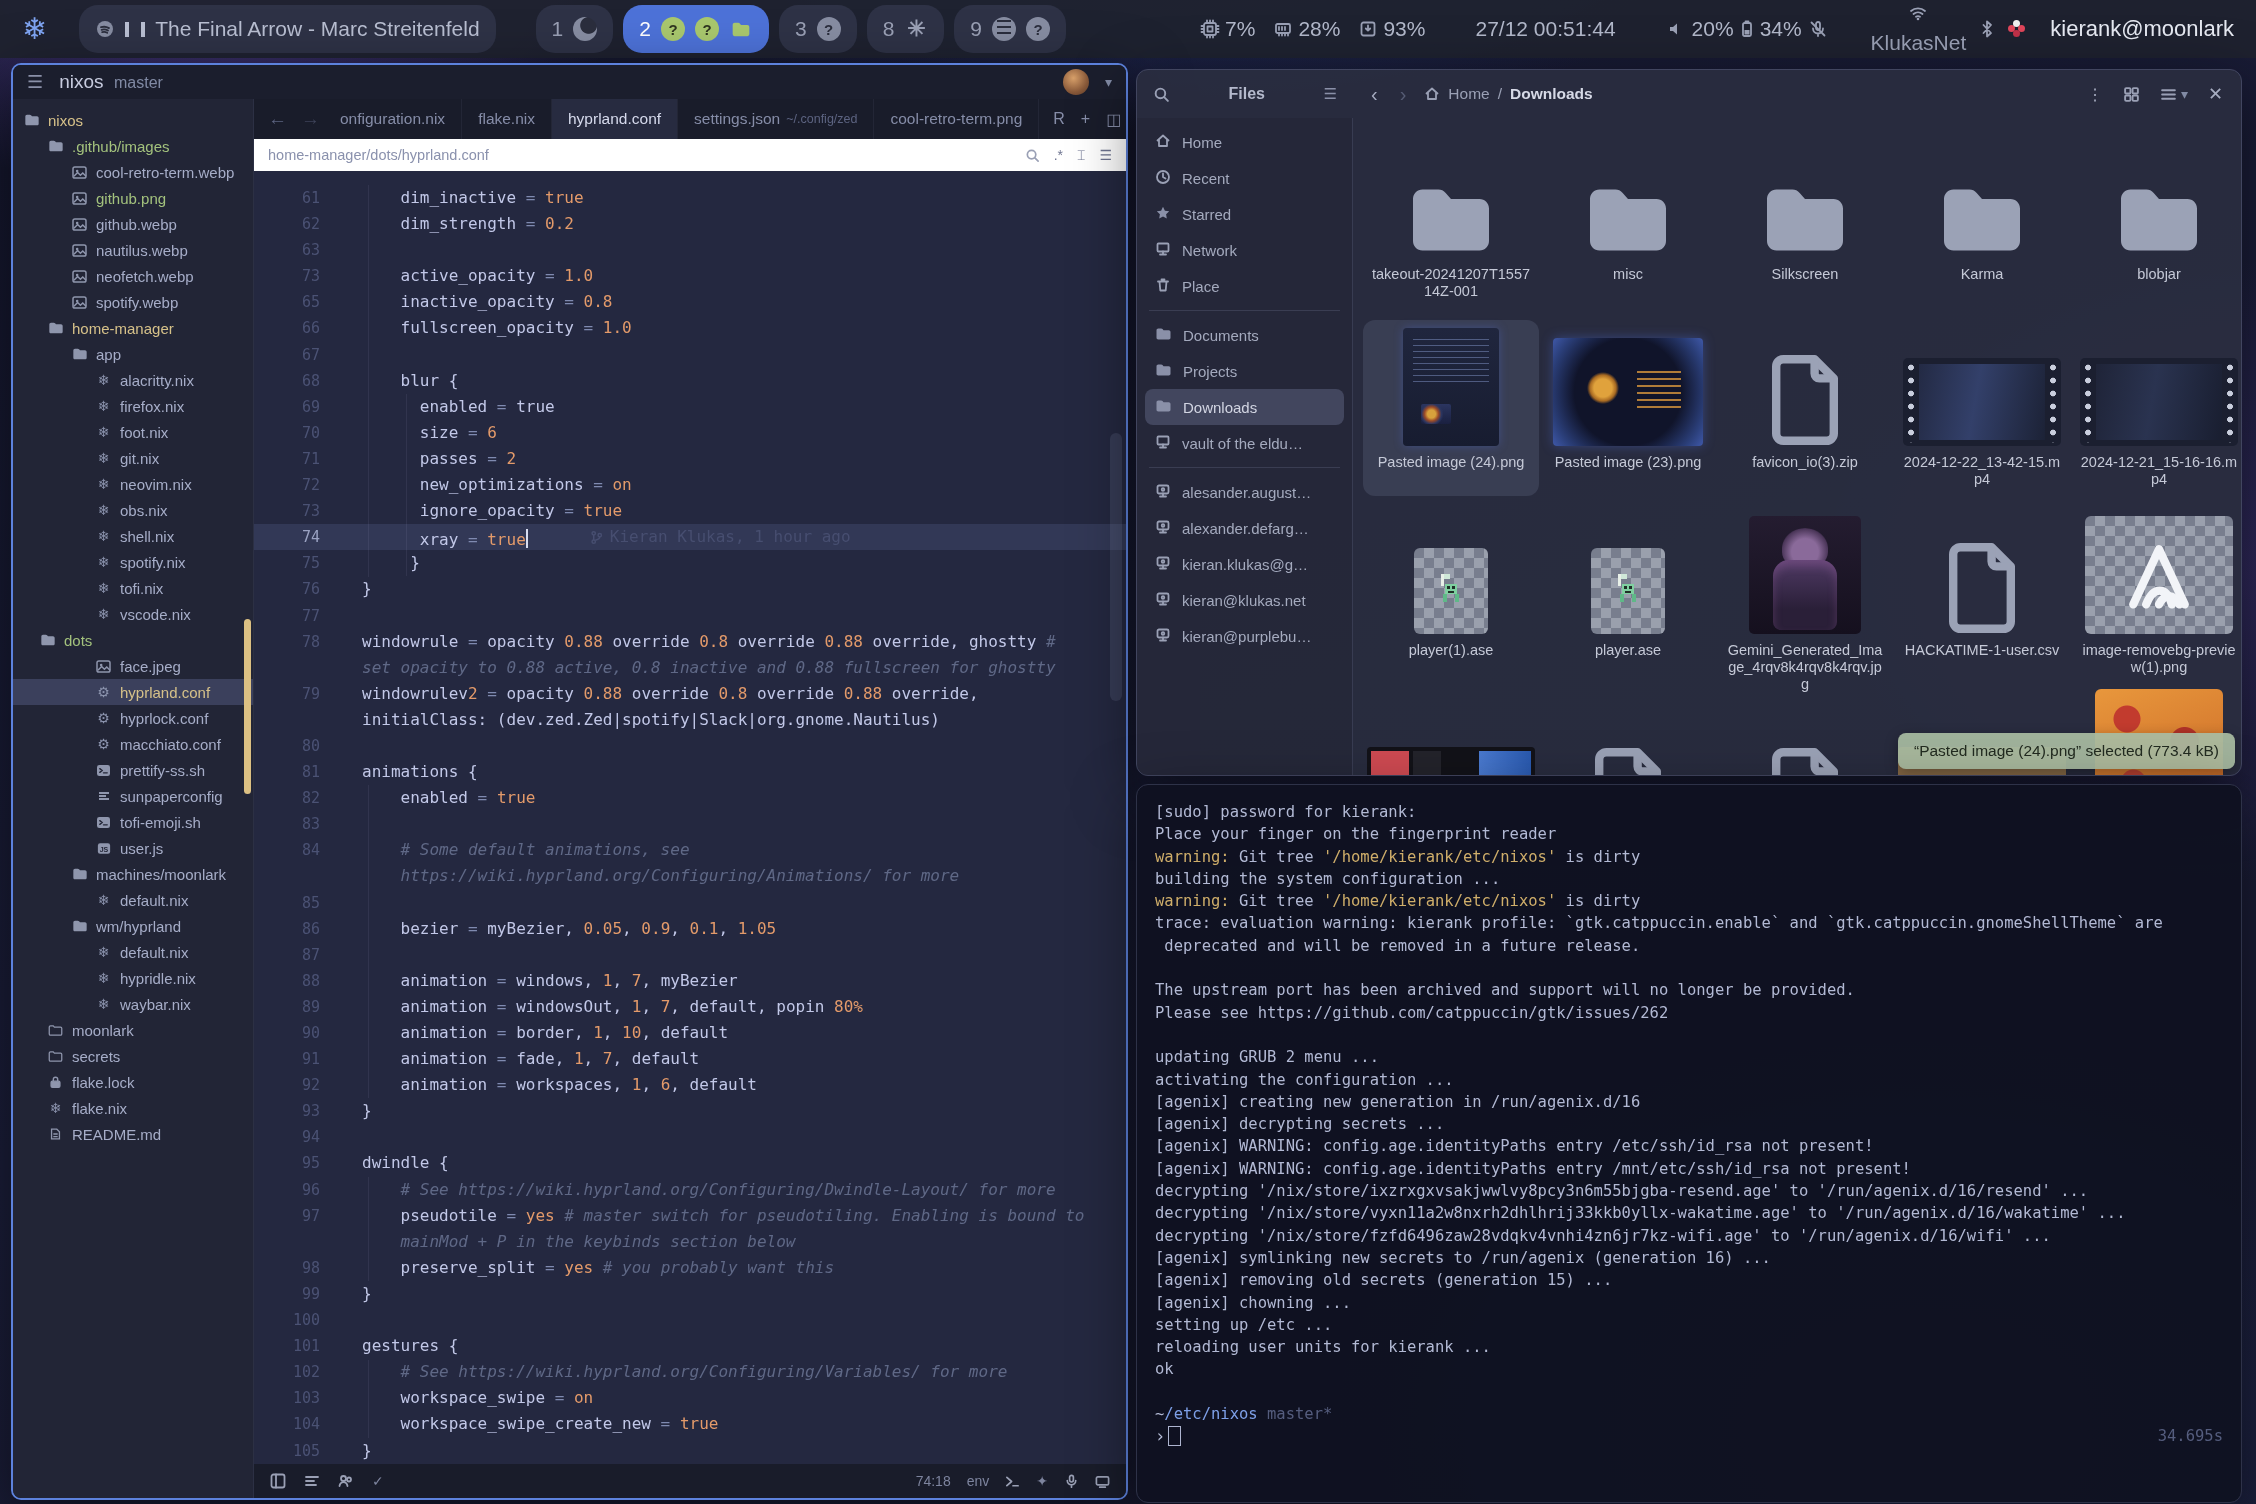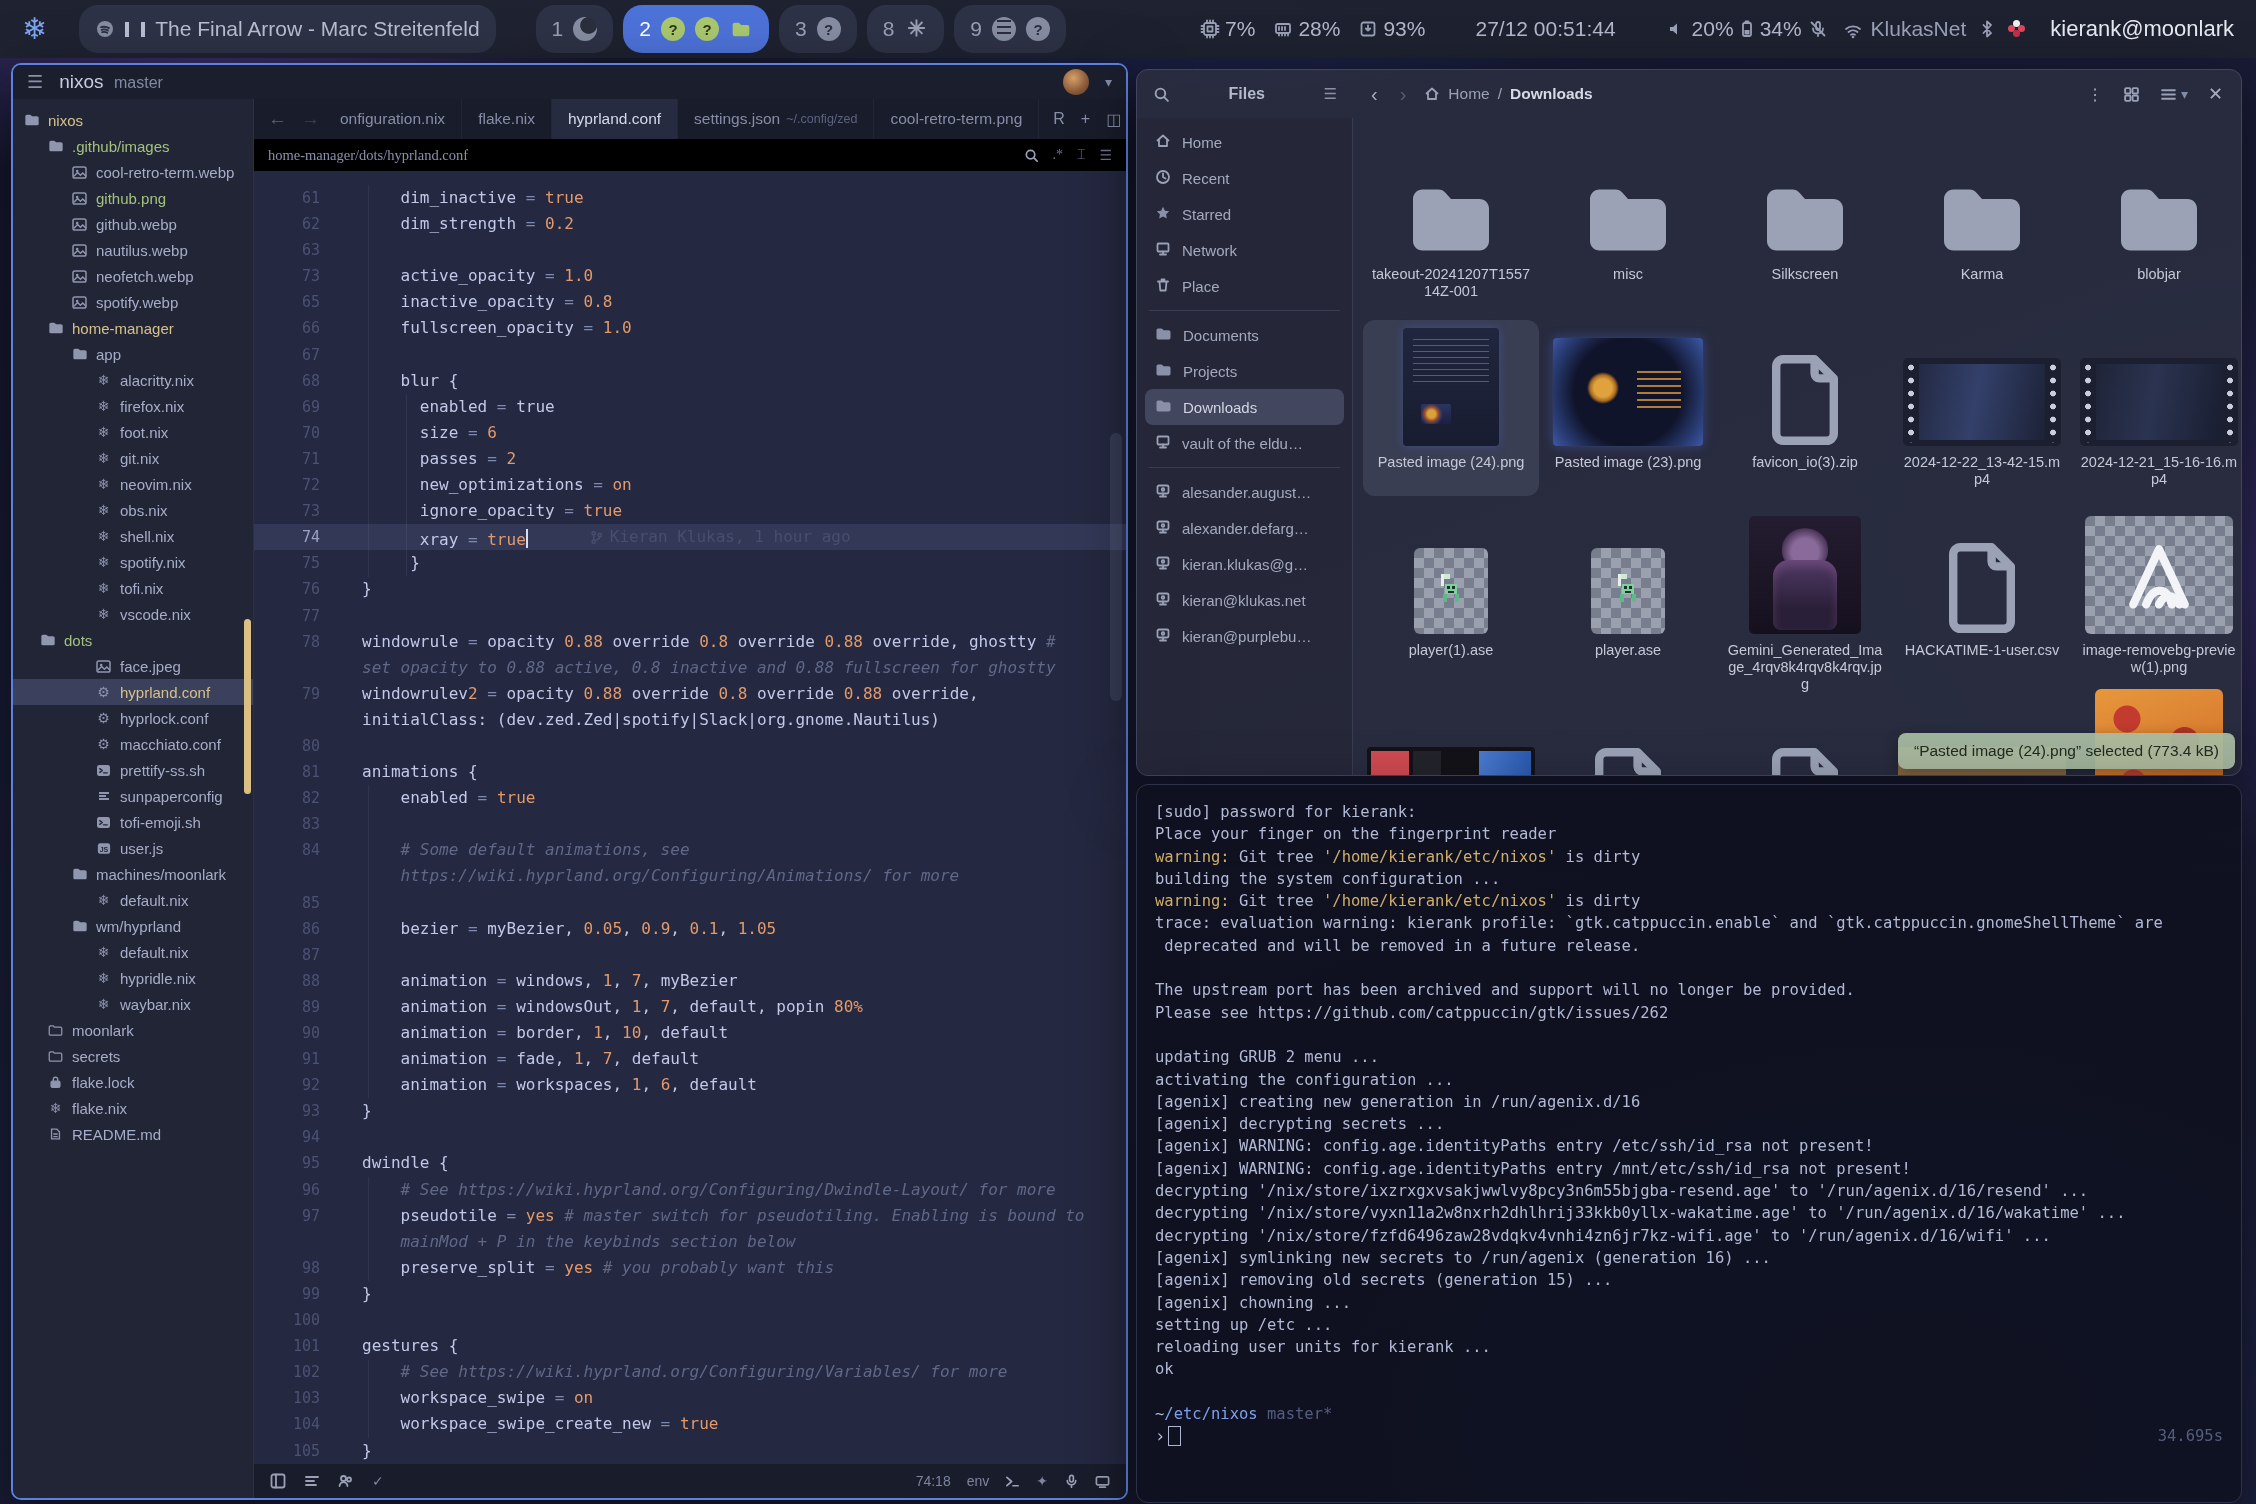--- a/index.html
+++ b/index.html
@@ -30,21 +30,21 @@
   .wic.qq{background:#878da2;color:#2b2e3d;}
   .wic.moon{background:#878da2;background-image:radial-gradient(circle at 65% 35%, #2b2e3d 0 36%, transparent 40%);}
   .wic.sl{border-radius:0;background:transparent;color:#9aa0b5;font-size:22px;}
   .wic.sp{background:#878da2;background-image:repeating-linear-gradient(0deg,transparent 0 4px,#2b2e3d 4px 6px);background-size:14px 18px;background-position:center;background-repeat:no-repeat;}
   .wic.fol{border-radius:4px;background:transparent;}
   .stats{display:flex;align-items:center;gap:8px;margin-left:120px;font-size:21px;color:#b2b8ca;}
   .stats .grp{display:flex;align-items:center;gap:5px;margin-right:10px;}
   .dt{margin-left:26px;color:#b2b8ca;}
   .audio{display:flex;align-items:center;gap:6px;margin-left:36px;color:#b2b8ca;}
   .rightside{margin-left:auto;display:flex;align-items:center;gap:14px;}
-  .net{display:flex;align-items:flex-end;gap:8px;color:#9aa0b5;}
+  .net{display:flex;align-items:center;gap:8px;color:#9aa0b5;flex-direction:column;}
   .tray{width:18px;height:18px;position:relative;}
   .tray i{position:absolute;width:7px;height:7px;border-radius:50%;}
   .user{color:#e6e9f2;font-size:22px;margin-left:10px;}
   svg.ic{stroke:#9aa0b5;fill:none;stroke-width:1.8;stroke-linecap:round;stroke-linejoin:round;}
   
   .win{position:absolute;border-radius:12px;box-sizing:border-box;box-shadow:0 18px 60px rgba(0,0,0,.5);}
   
   .win-ed{left:11px;top:63px;width:1117px;height:1437px;background:#1f2234;border:2px solid #5d82dd;border-radius:10px;
           display:flex;flex-direction:column;overflow:hidden;}
   .ed-title{height:34px;background:#1b1e2d;display:flex;align-items:center;gap:16px;padding:0 14px;flex:0 0 auto;}
@@ -64,22 +64,22 @@
   .pbar{position:absolute;right:2px;width:7px;border-radius:4px;background:#dcc083;}
   .ed-main{flex:1;display:flex;flex-direction:column;min-width:0;}
   .tabbar{height:40px;background:#191c2a;display:flex;align-items:stretch;flex:0 0 auto;}
   .tnav{display:flex;align-items:center;gap:14px;padding:0 14px;color:#5c6380;font-size:19px;}
   .tab{display:flex;align-items:center;gap:6px;padding:0 16px;border-right:1px solid #232636;color:#868da8;
        font-size:15.5px;white-space:nowrap;overflow:hidden;}
   .tab.first{max-width:122px;padding-left:6px;}
   .tab.active{background:#272b40;color:#d6daec;}
   .tab .ts{color:#5c6380;font-size:12.5px;}
   .tabact{margin-left:auto;display:flex;align-items:center;gap:16px;padding:0 14px;color:#868da8;font-size:16px;}
-  .crumbbar{height:32px;background:#000000;display:flex;align-items:center;padding:0 14px;flex:0 0 auto;
-            color:#8a91ad;font-size:14.5px;font-family:Liberation Serif, serif;}
+  .crumbbar{height:32px;background:#ffffff;display:flex;align-items:center;padding:0 14px;flex:0 0 auto;
+            color:#8a91ad;font-size:14.5px;}
   .crumbbar .sp{flex:1;}
   .crumbicons{display:flex;gap:14px;color:#6e7490;font-size:14px;align-items:center;}
   .code{flex:1;background:#242840;position:relative;overflow:hidden;font-family:"DejaVu Sans Mono",monospace;
         font-size:16px;padding-top:14px;box-sizing:border-box;}
   .crow{height:26.1px;line-height:26.1px;display:flex;white-space:pre;position:relative;}
   .crow .gut{width:66px;text-align:right;color:#4b5274;flex:0 0 auto;font-size:15px;}
   .crow .ctx{padding-left:42px;}
   .crow.cur{background:rgba(92,102,152,.25);}
   .crow.cur .gut{color:#9aa2c2;}
   .s-p{color:#c2c8e8;} .s-o{color:#7f8ab0;} .s-n{color:#e39a6a;} .s-c{color:#5f6886;font-style:italic;}

